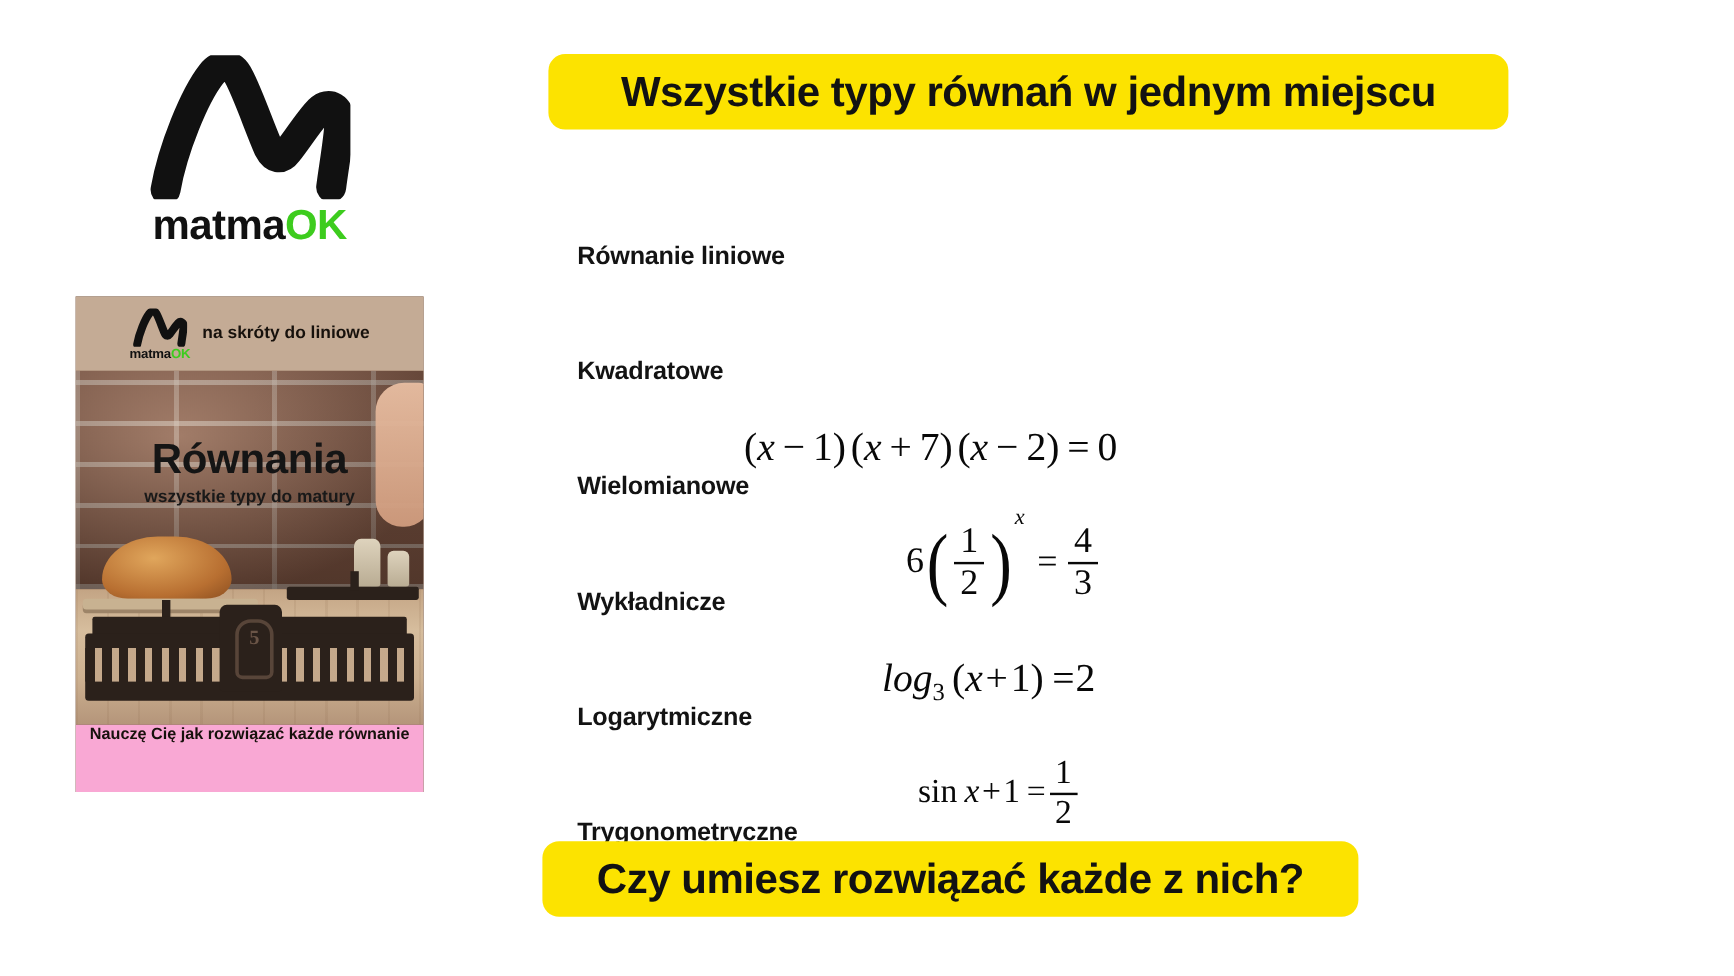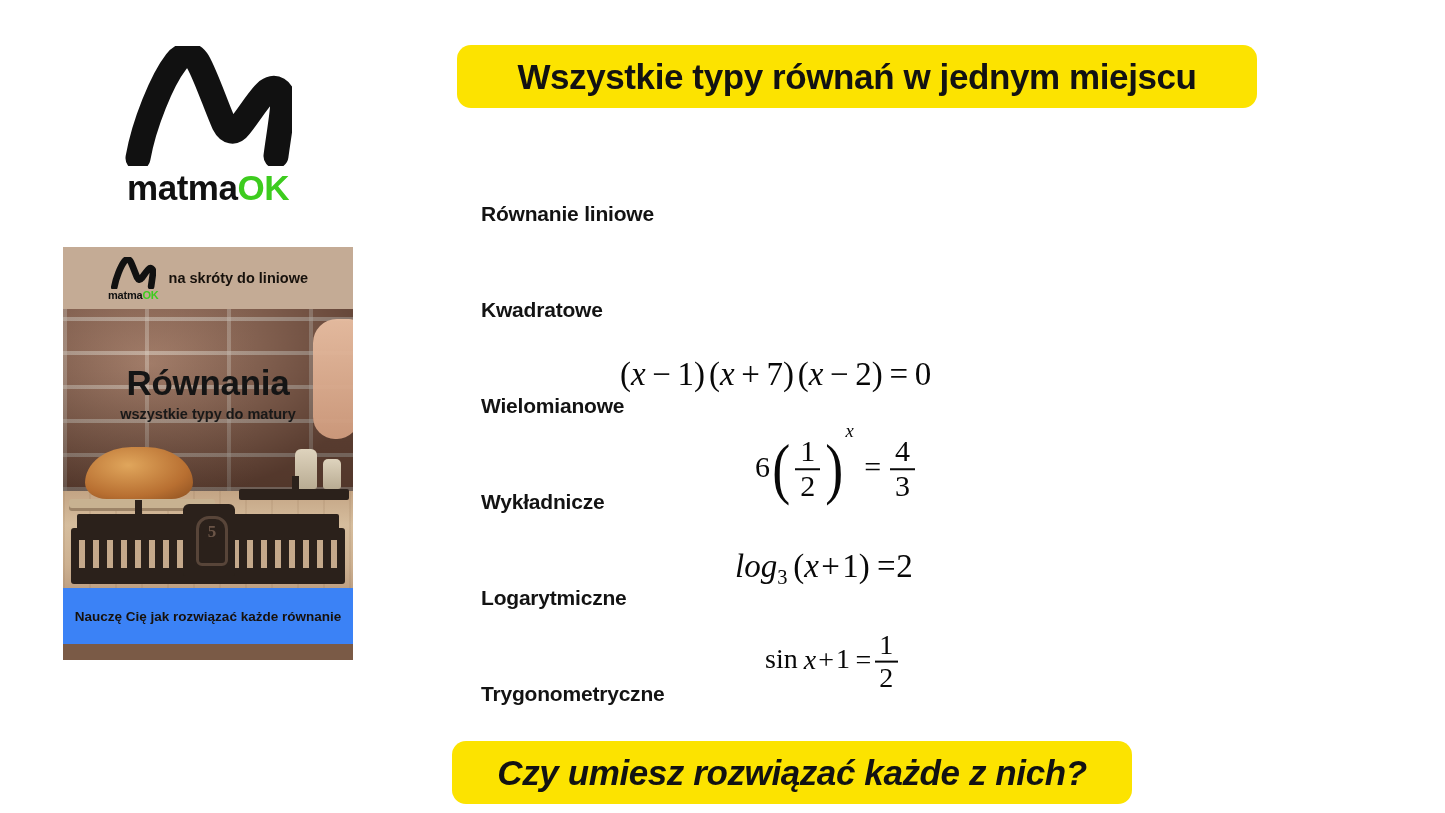--- a/index.html
+++ b/index.html
@@ -244,26 +244,26 @@
   }
   #book-subtitle {
     margin-top: 6px;
     font-size: 14.5px;
     font-weight: 700;
     color: #191919;
   }
 
   #book-bottom-band {
     position: absolute;
-    left: 0; bottom: 16px;
+    left: 0; bottom: 0;
     width: 100%;
     height: 56px;
-    background: #3b82f6;
+    background: #f9a8d4;
     display: flex;
-    align-items: center;
+    align-items: flex-start;
     justify-content: center;
   }
   #book-bottom-text {
     font-size: 13.5px;
     font-weight: 700;
     color: #17110c;
     white-space: nowrap;
   }
 
   
@@ -284,24 +284,23 @@
     justify-content: center;
   }
   #banner-top {
     left: 37px;
     top: 45px;
     width: 800px;
     height: 63px;
   }
   #banner-bottom {
     left: 32px;
-    top: 741px;
+    top: 701px;
     width: 680px;
     height: 63px;
-    font-style: italic;
   }
   .banner-text {
     font-size: 35px;
     font-weight: 700;
     color: #121212;
     letter-spacing: -0.4px;
     white-space: nowrap;
   }
 
   

